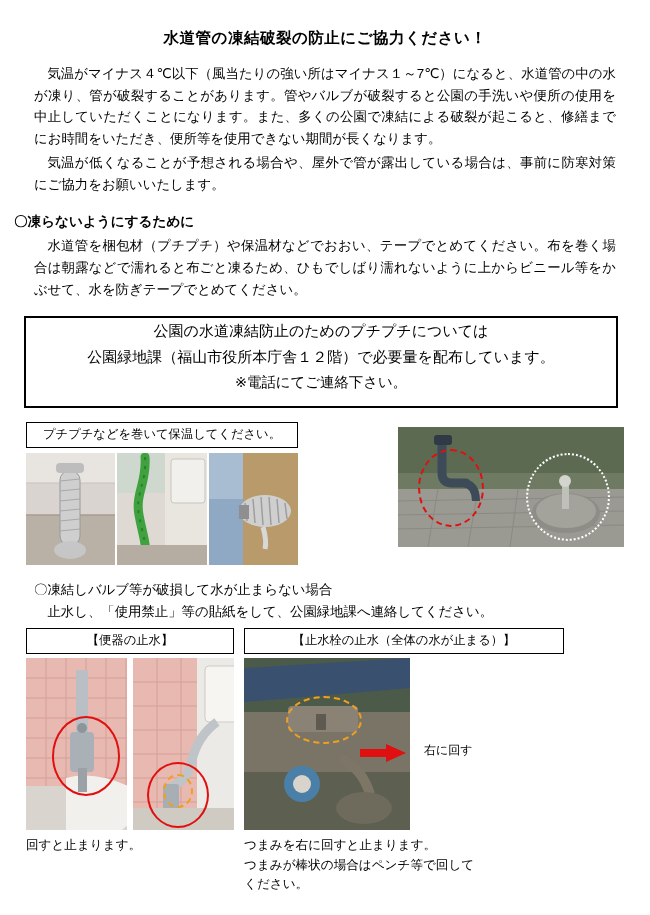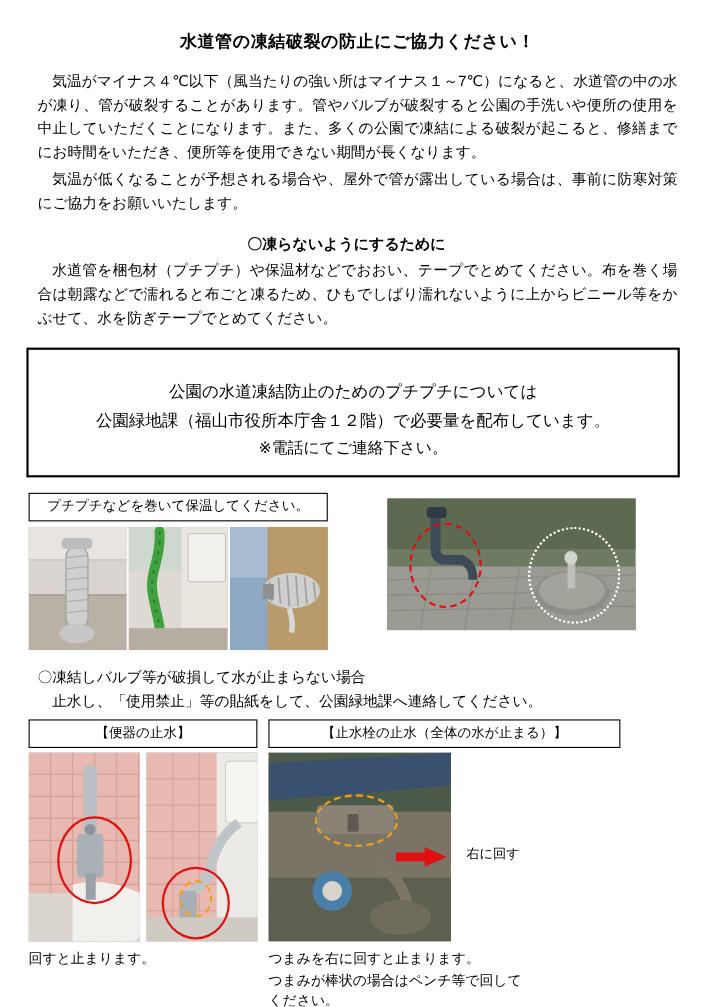--- a/index.html
+++ b/index.html
@@ -36,53 +36,53 @@
     text-align: justify;
   }
   .para {
     text-indent: 1em;
     margin: 0 0 2px 0;
   }
   .section-head {
     margin: 18px 34px 4px 14px;
     font-size: 13.6px;
     font-weight: bold;
-    text-align: center;
   }
   .section-head-normal {
     margin: 16px 34px 2px 34px;
     font-size: 13.4px;
   }
   .indent-para {
     margin: 0 34px;
     font-size: 13.4px;
     line-height: 1.62;
     text-indent: 1em;
     text-align: justify;
   }
 
   
   .notice-box {
     margin: 16px 32px 0 24px;
     border: 2px solid #000;
-    padding: 26px 8px 11px 8px;
+    padding: 0 8px 11px 8px;
     text-align: center;
     font-size: 15px;
     line-height: 1.72;
   }
   .notice-box .line3 {
     font-size: 14.4px;
   }
 
   
   .photo-area {
     margin: 14px 26px 0 26px;
     display: flex;
     gap: 2px;
     align-items: flex-start;
+    justify-content: space-between;
   }
   .photo-group-left { width: 272px; }
   .photo-group-right { width: 226px; margin-left: 52px;}
   .caption-box {
     border: 1px solid #000;
     text-align: center;
     font-size: 12.3px;
     padding: 3px 0 4px 0;
     background: #fff;
   }

